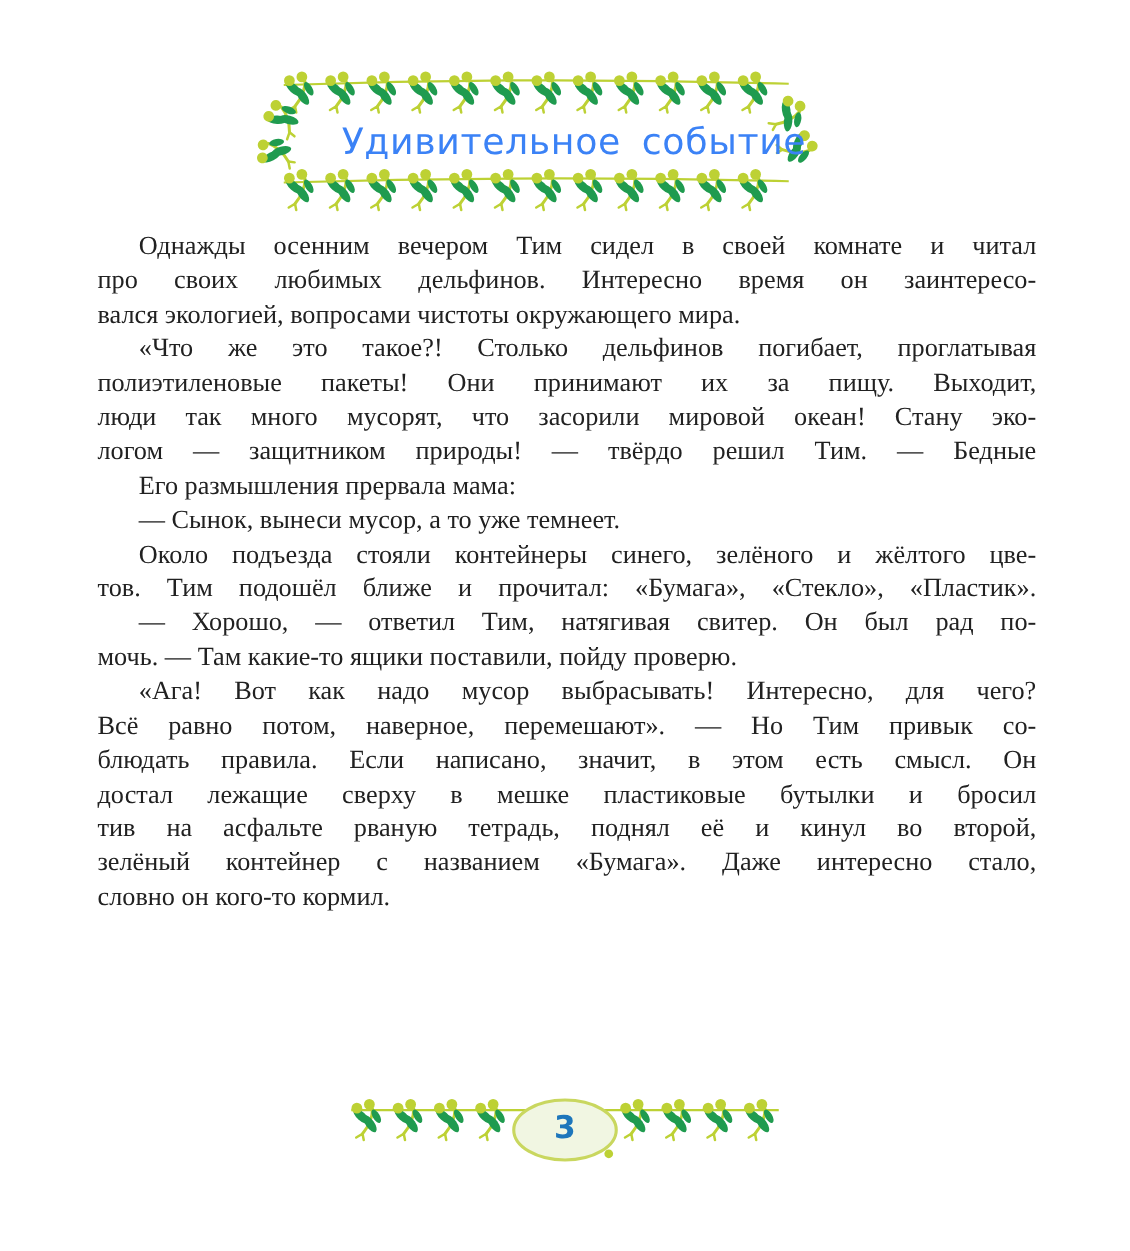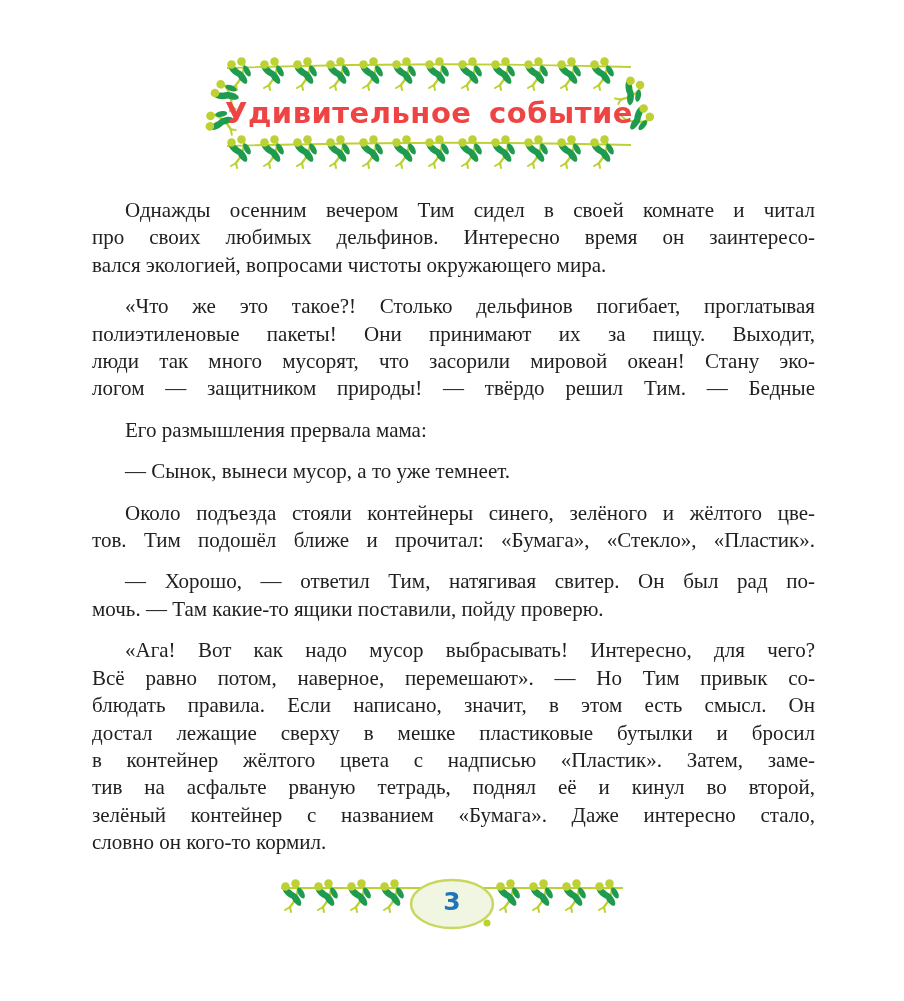--- a/index.html
+++ b/index.html
@@ -2,28 +2,28 @@
 <html lang="ru"><head>
 <meta charset="utf-8">
 <style>
   html,body{margin:0;padding:0;background:#ffffff;}
   .page{position:relative;width:904px;height:1001px;background:#ffffff;overflow:hidden;
         font-family:"Liberation Serif", serif;}
   svg{overflow:visible;}
 
   
   .header{position:absolute;left:213px;top:58px;width:432px;height:114px;}
-  .chapter-title{position:absolute;left:0;top:38px;width:100%;text-align:center;
-        font-family:"DejaVu Sans", sans-serif;font-weight:bold;font-size:29px;
-        color:#ef4444;letter-spacing:0.5px;word-spacing:7px;white-space:nowrap;}
+  .chapter-title{position:absolute;left:0;top:38px;width:100%;text-align:right;
+        font-family:"DejaVu Sans", sans-serif;font-weight:normal;font-size:29px;
+        color:#3b82f6;letter-spacing:0.5px;word-spacing:7px;white-space:nowrap;}
 
   
   .body-text{position:absolute;left:78px;top:183px;width:751px;color:#212121;
         font-size:21px;line-height:27.4px;}
-  .para{margin:14px;padding:0;}
+  .para{margin:0;padding:0;}
   .line{display:block;text-align:justify;text-align-last:justify;}
   .line.first{text-indent:33px;}
   .line.last{text-align-last:left;}
 
   
   .footer{position:absolute;left:281px;top:878px;width:342px;height:54px;}
   .page-num{position:absolute;left:151px;top:9px;width:40px;text-align:center;
         font-family:"DejaVu Sans", sans-serif;font-weight:bold;font-size:25px;
         color:#1d76bb;}
 </style>
@@ -114,21 +114,20 @@
     </p>
     <p class="para">
       <span class="line first">— Хорошо, — ответил Тим, натягивая свитер. Он был рад по-</span>
       <span class="line last">мочь. — Там какие-то ящики поставили, пойду проверю.</span>
     </p>
     <p class="para">
       <span class="line first">«Ага! Вот как надо мусор выбрасывать! Интересно, для чего?</span>
       <span class="line">Всё равно потом, наверное, перемешают». — Но Тим привык со-</span>
       <span class="line">блюдать правила. Если написано, значит, в этом есть смысл. Он</span>
       <span class="line">достал лежащие сверху в мешке пластиковые бутылки и бросил</span>
-      <span class="line">в контейнер жёлтого цвета с надписью «Пластик». Затем, заме-</span>
       <span class="line">тив на асфальте рваную тетрадь, поднял её и кинул во второй,</span>
       <span class="line">зелёный контейнер с названием «Бумага». Даже интересно стало,</span>
       <span class="line last">словно он кого-то кормил.</span>
     </p>
   </div>
 
   <div class="footer">
     <svg width="342" height="54">
       <path d="M0 10 L342 10" fill="none" stroke="#bdd134" stroke-width="1.8"></path>
       <use href="#sprig" x="0" y="2"></use>

